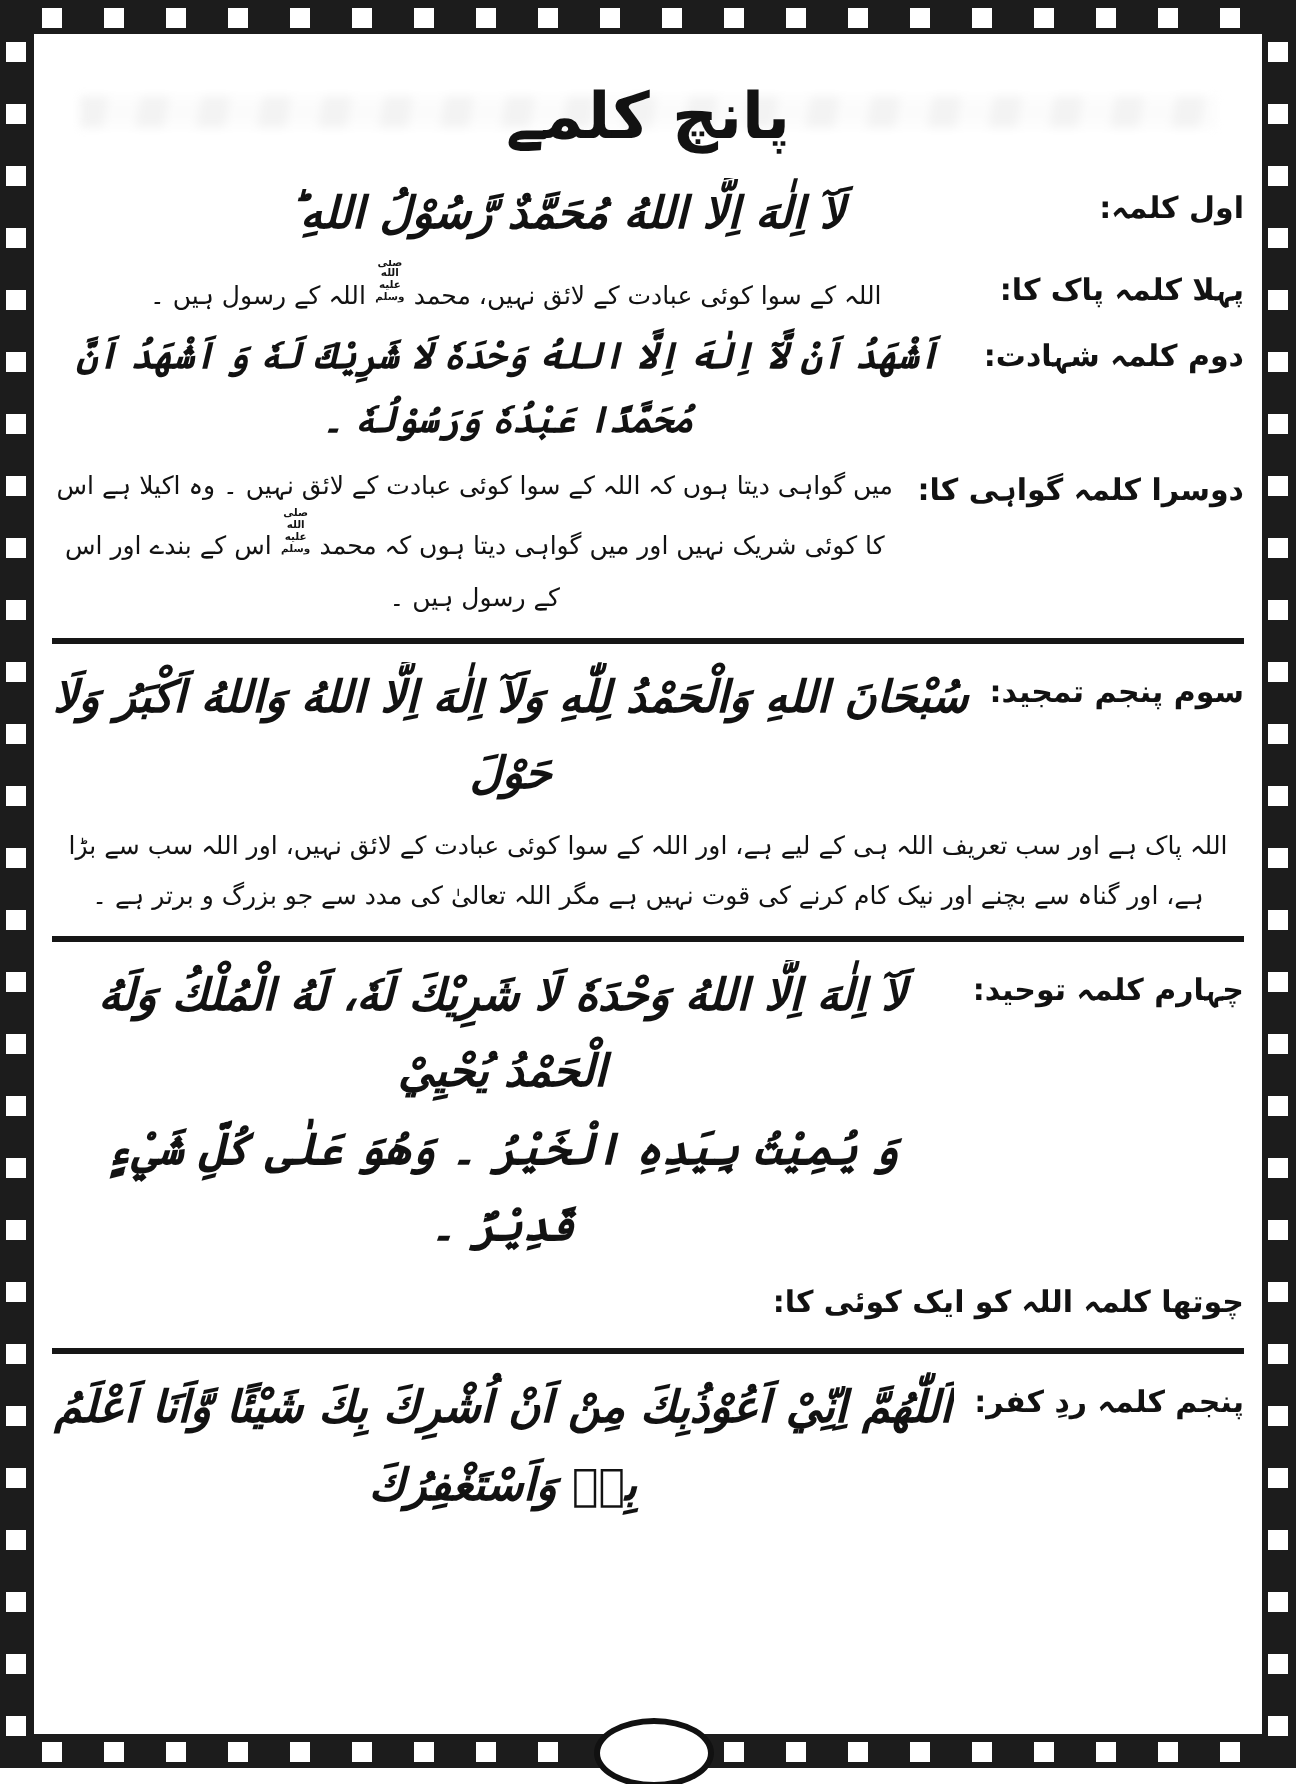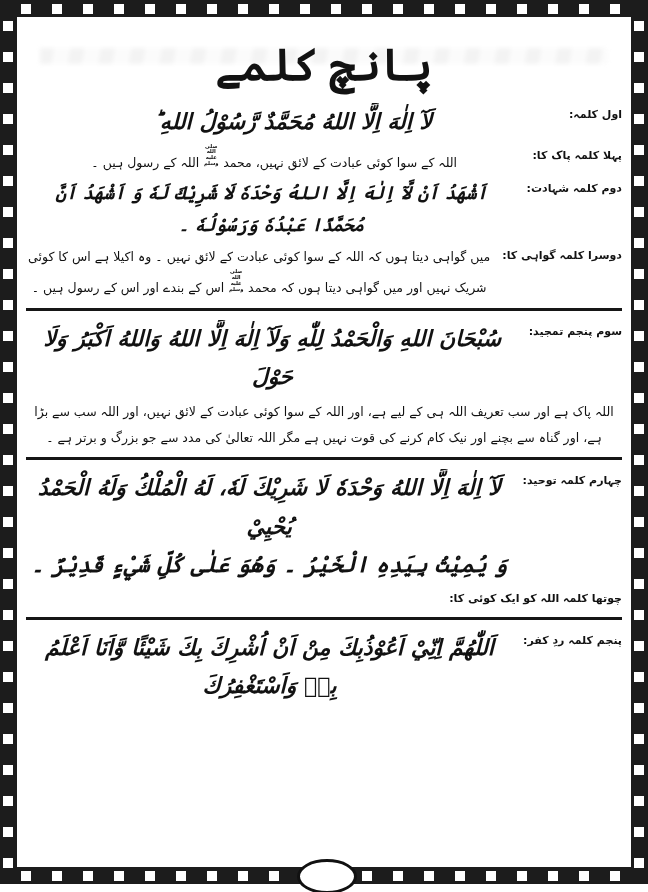--- a/index.html
+++ b/index.html
@@ -26,24 +26,24 @@
 
   
   .artifact{position:absolute;left:40px;right:40px;top:48px;height:16px;
     background:repeating-linear-gradient(100deg,#d9d9d9 0 14px,#f4f4f4 14px 30px);
     opacity:.30;filter:blur(2px);z-index:1;}
 
   
   .content{position:absolute;left:17px;top:17px;width:614px;height:850px;
            padding:0 9px;box-sizing:border-box;overflow:hidden;z-index:2;
            direction:rtl;}
-  .page-title{text-align:center;font-size:44px;font-weight:bold;
-              margin:22px 0 12px;letter-spacing:1px;font-family:Liberation Serif, serif;}
+  .page-title{text-align:center;font-size:32px;font-weight:bold;
+              margin:22px 0 12px;letter-spacing:1px;}
 
-  .k-label{float:right;font-weight:bold;font-size:11px;
+  .k-label{float:right;font-weight:bold;font-size:15px;
            padding-left:10px;white-space:nowrap;line-height:2.1;}
   .row{margin:0 0 2px;}
   .row::after{content:"";display:block;clear:both;}
   .lines{overflow:hidden;}
   .ar{font-weight:bold;text-align:center;direction:rtl;font-style:italic;}
   .ar-xl{font-size:22px;line-height:1.75;}
   .ar-md{font-size:18px;line-height:1.8;text-align:center;}
   .ur{font-size:12.5px;line-height:2.05;text-align:center;direction:rtl;}
   .divider{border:none;border-top:3px solid #161616;margin:7px 0 9px;}
 

